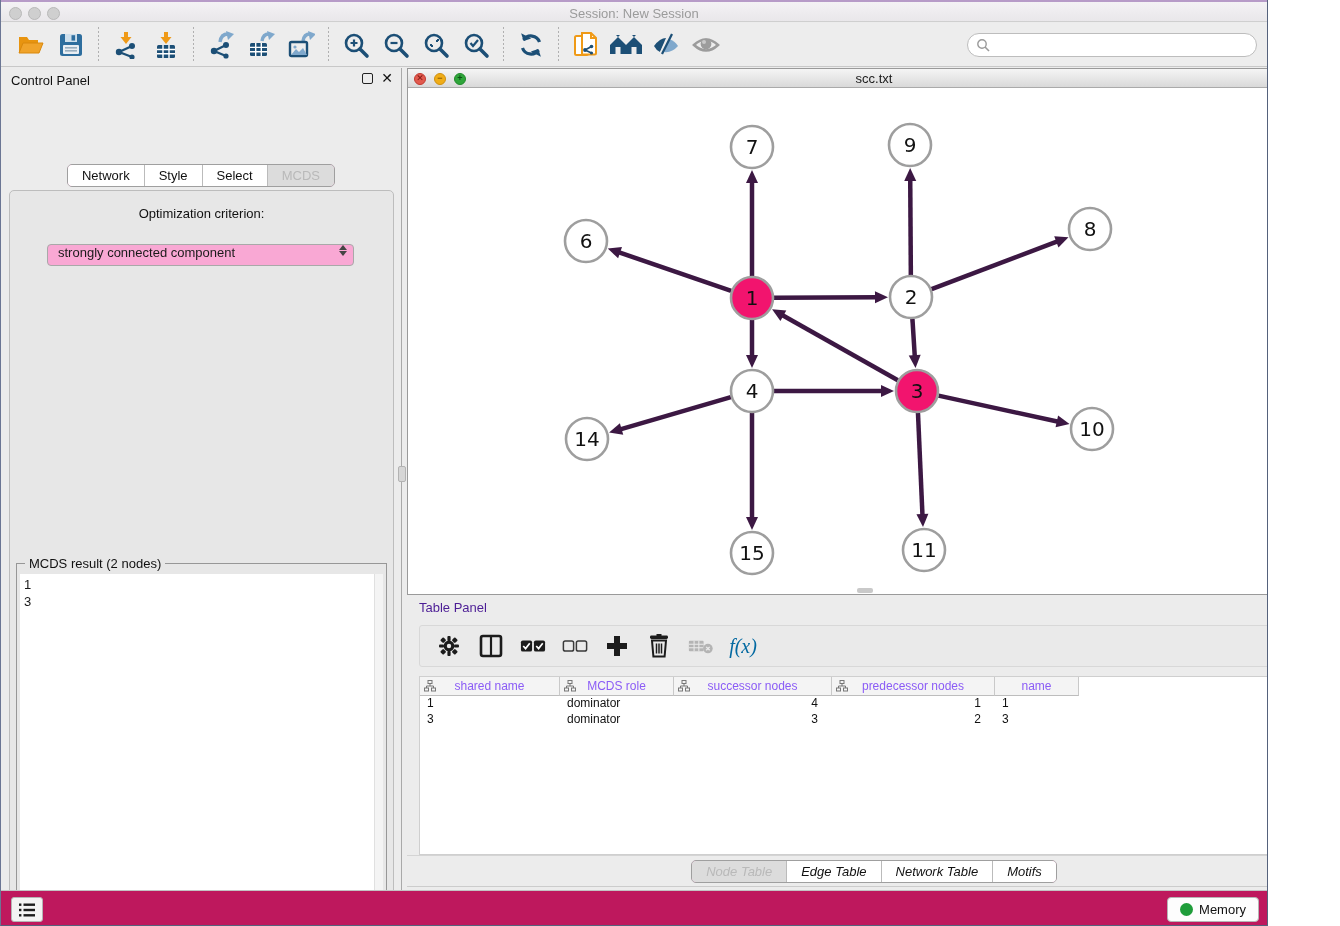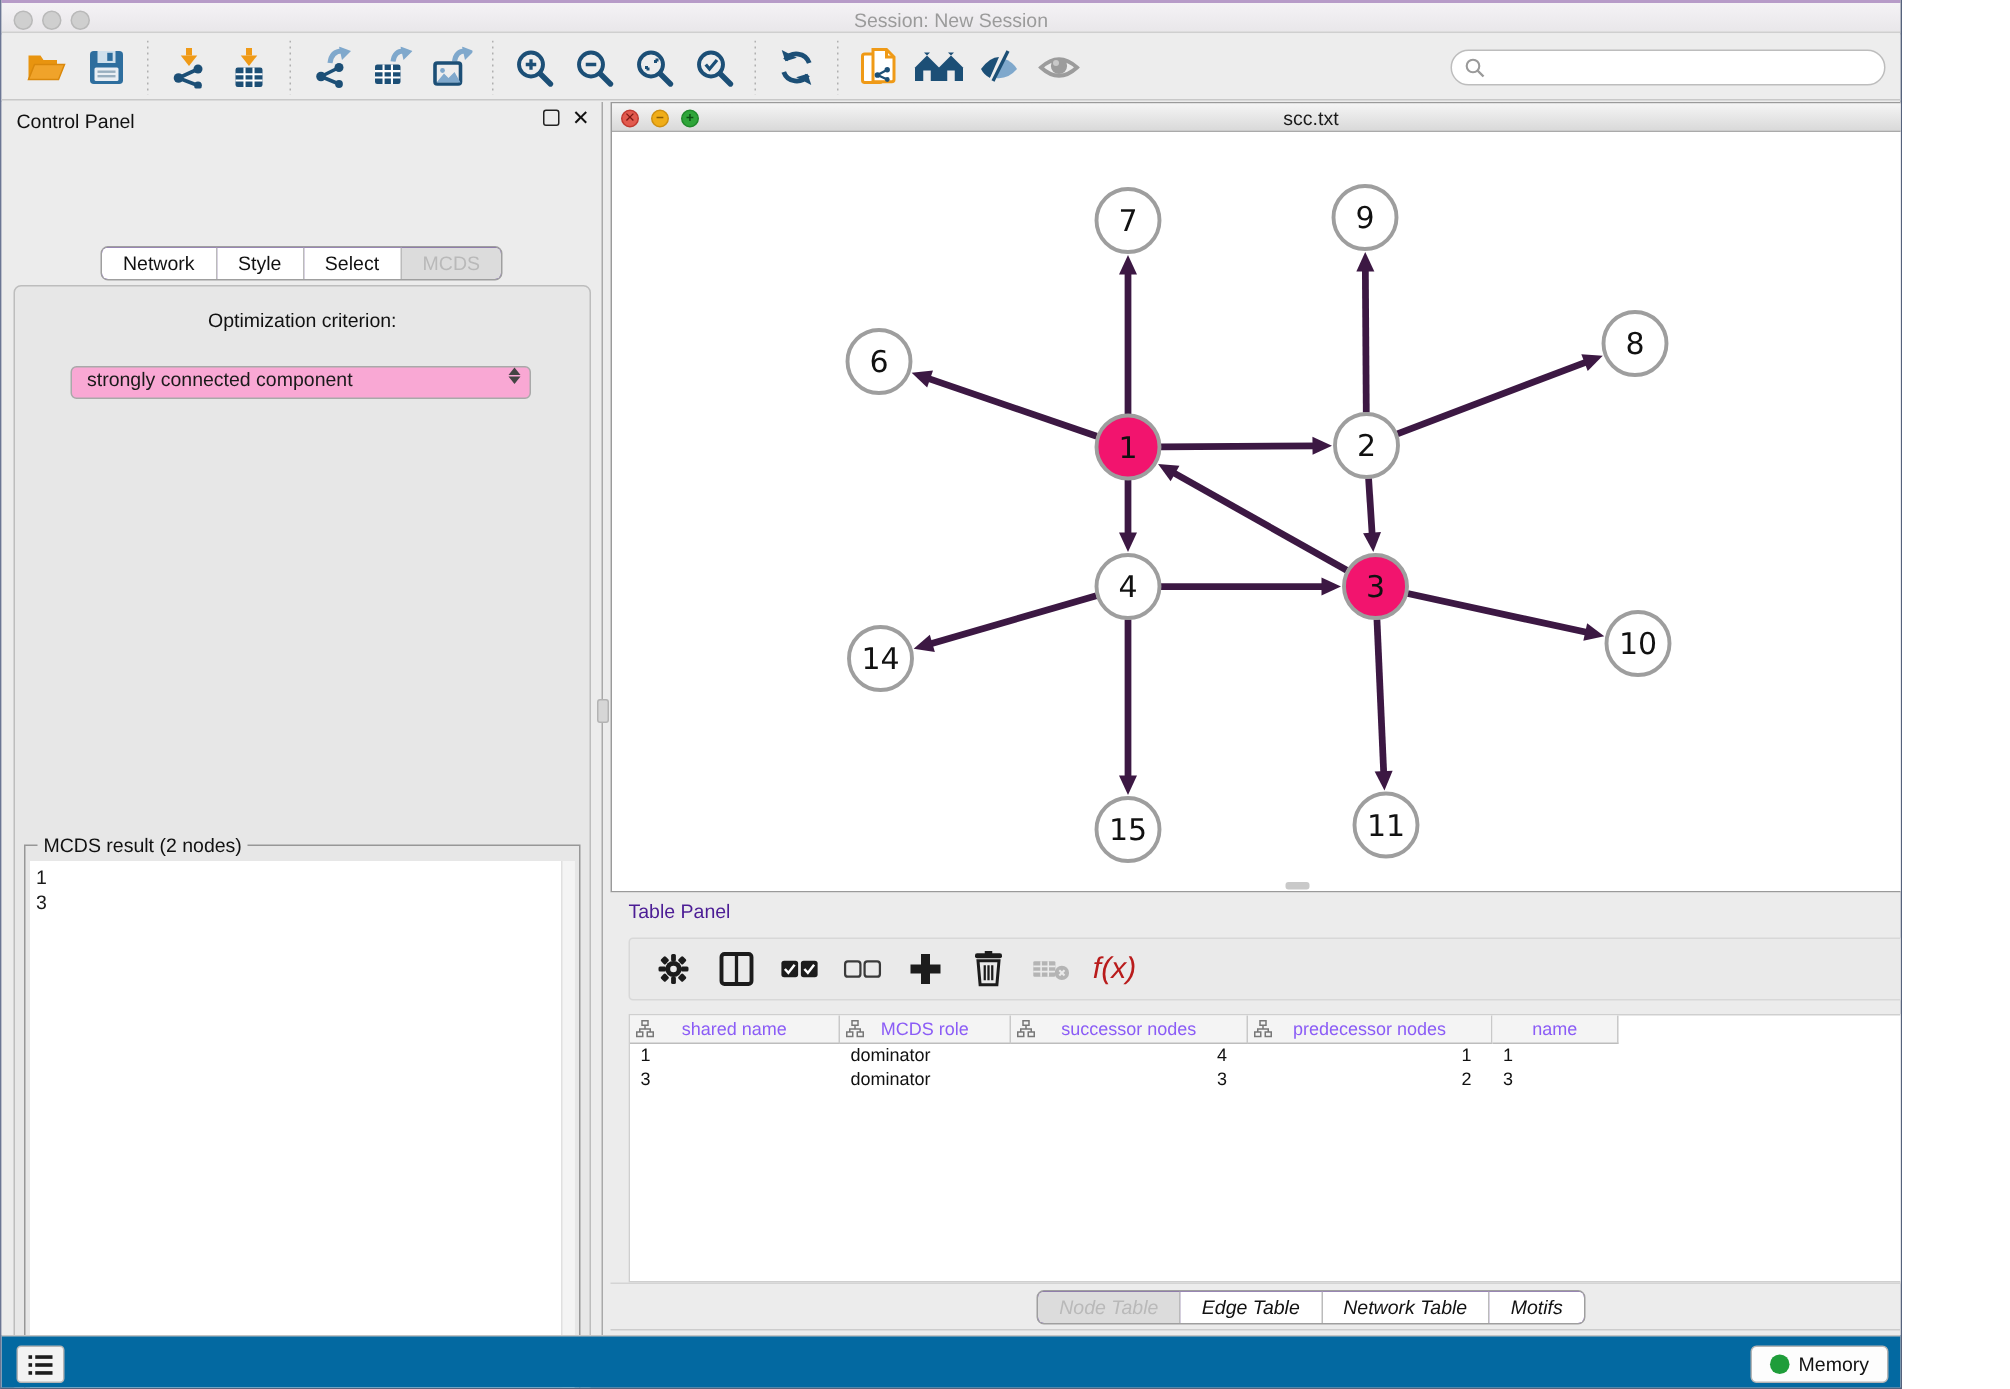--- a/index.html
+++ b/index.html
@@ -27,21 +27,21 @@
 
   
   .control-panel { position:absolute; left:0; top:68px; width:401px; height:822px; background:#ececec;
                    border-right:1px solid #a9a9a9; }
   .cp-header { position:relative; height:26px; }
   .cp-title { position:absolute; left:10px; top:5px; font-size:13px; color:#111; }
   .panel-btns { position:absolute; right:8px; top:5px; display:flex; gap:8px; align-items:center; }
   .float-btn { width:11px; height:11px; border:1.5px solid #222; border-radius:2px; }
   .close-btn { font-size:14px; font-weight:bold; color:#111; line-height:11px; }
   .cp-tabs { position:absolute; left:0; top:96px; width:100%; display:flex; justify-content:center; }
-  .tabgroup { display:flex; border:1px solid #9f9f9f; border-radius:5px; overflow:hidden; background:#4c1d95; }
+  .tabgroup { display:flex; border:1px solid #9f9f9f; border-radius:5px; overflow:hidden; background:#f9a8d4; }
   .tabgroup .tab { padding:3px 14px; font-size:13px; color:#111; background:#fff; border-right:1px solid #bbb; }
   .tabgroup .tab:last-child { border-right:none; }
   .tabgroup .tab.active { background:#dcdcdc; color:#b9b9b9; }
   .cp-box { position:absolute; left:8px; top:122px; width:385px; height:762px; background:#e7e7e7;
             border:1px solid #bdbdbd; border-radius:5px; }
   .opt-label { position:absolute; left:0; top:15px; width:100%; text-align:center; font-size:13px; color:#111; }
   .opt-select { position:absolute; left:37px; top:37px; width:307px; height:22px; background:#f9a8d4;
                 border:1px solid #a9a9a9; border-radius:4px; display:flex; align-items:flex-start; padding:0 6px 0 10px;margin-top:16px; }
   .opt-select .sel-text { flex:1; font-size:13px; }
   .stepper { display:flex; flex-direction:column; gap:1px; align-items:center; }
@@ -70,37 +70,37 @@
   .ml-green { left:46px; background:#2fa53a; border:1px solid #208a2b; color:#0c5214; }
   .net-canvas { position:absolute; left:0; top:19px; width:932px; height:506px; background:#fff; }
   .hscroll-thumb { position:absolute; left:449px; top:500px; width:16px; height:5px; background:#c9c9c9; border-radius:2px; }
 
   
   .table-panel { position:absolute; left:406px; top:595px; width:934px; height:295px; background:#ececec; }
   .tp-title { position:absolute; left:12px; top:5px; font-size:13px; color:#4c1d95; }
   .tp-toolbar { position:absolute; left:12px; top:30px; right:8px; height:42px; background:#eaeaea;
                 border:1px solid #d8d8d8; border-radius:3px; display:flex; align-items:center; gap:16px; padding-left:16px; }
   .tp-icon { width:26px; height:26px; display:flex; align-items:center; justify-content:center; }
-  .fx { font-family:Liberation Sans, sans-serif; font-style:italic; font-size:20px; color:#b91c1c; }
+  .fx { font-family:Liberation Serif, serif; font-style:italic; font-size:20px; color:#0369a1; }
   .tbl-area { position:absolute; left:12px; top:81px; right:8px; height:179px; background:#fff; border:1px solid #cfcfcf; }
   .tbl-scroll { position:absolute; right:0; top:0; width:10px; height:100%; background:#fafafa; border-left:1px solid #dcdcdc; }
   .tbl-header { display:flex; height:19px; }
   .th { background:#f4f4f4; border-right:1px solid #c9c9c9; border-bottom:1px solid #bdbdbd;
         display:flex; align-items:center; font-size:12px; color:#8b5cf6; position:relative; }
   .th .th-label { flex:1; text-align:center; }
   .th .tree-ico { position:absolute; left:4px; top:3px; }
   .tbl-row { display:flex; height:16px; }
   .td { font-size:12px; color:#111; overflow:hidden; white-space:nowrap; }
   .td.left { text-align:left; padding-left:7px; }
   .td.right { text-align:right; padding-right:14px; }
   .tp-tabs { position:absolute; left:0; bottom:3px; width:100%; height:32px; border-top:1px solid #d4d4d4;
              border-bottom:1px solid #cccccc; display:flex; align-items:center; justify-content:center;font-style:italic; }
 
   
-  .statusbar { position:absolute; left:0; top:890px; width:100%; height:36px; background:#0369a1; border-top:1px solid #c3c3c3; }
+  .statusbar { position:absolute; left:0; top:890px; width:100%; height:36px; background:#be185d; border-top:1px solid #c3c3c3; }
   .list-btn { position:absolute; left:10px; top:6px; width:32px; height:25px; background:#f3f3f3;
               border:1px solid #b5b5b5; border-radius:3px; display:flex; align-items:center; justify-content:center; }
   .memory-btn { position:absolute; right:8px; top:6px; height:25px; background:#fdfdfd; border:1px solid #b5b5b5;
                 border-radius:4px; display:flex; align-items:center; gap:6px; padding:0 12px; font-size:13px; color:#111; }
   .mem-dot { width:13px; height:13px; border-radius:50%; background:#1f9d3a; }
 </style>
 </head>
 <body>
 
 <div class="app">

